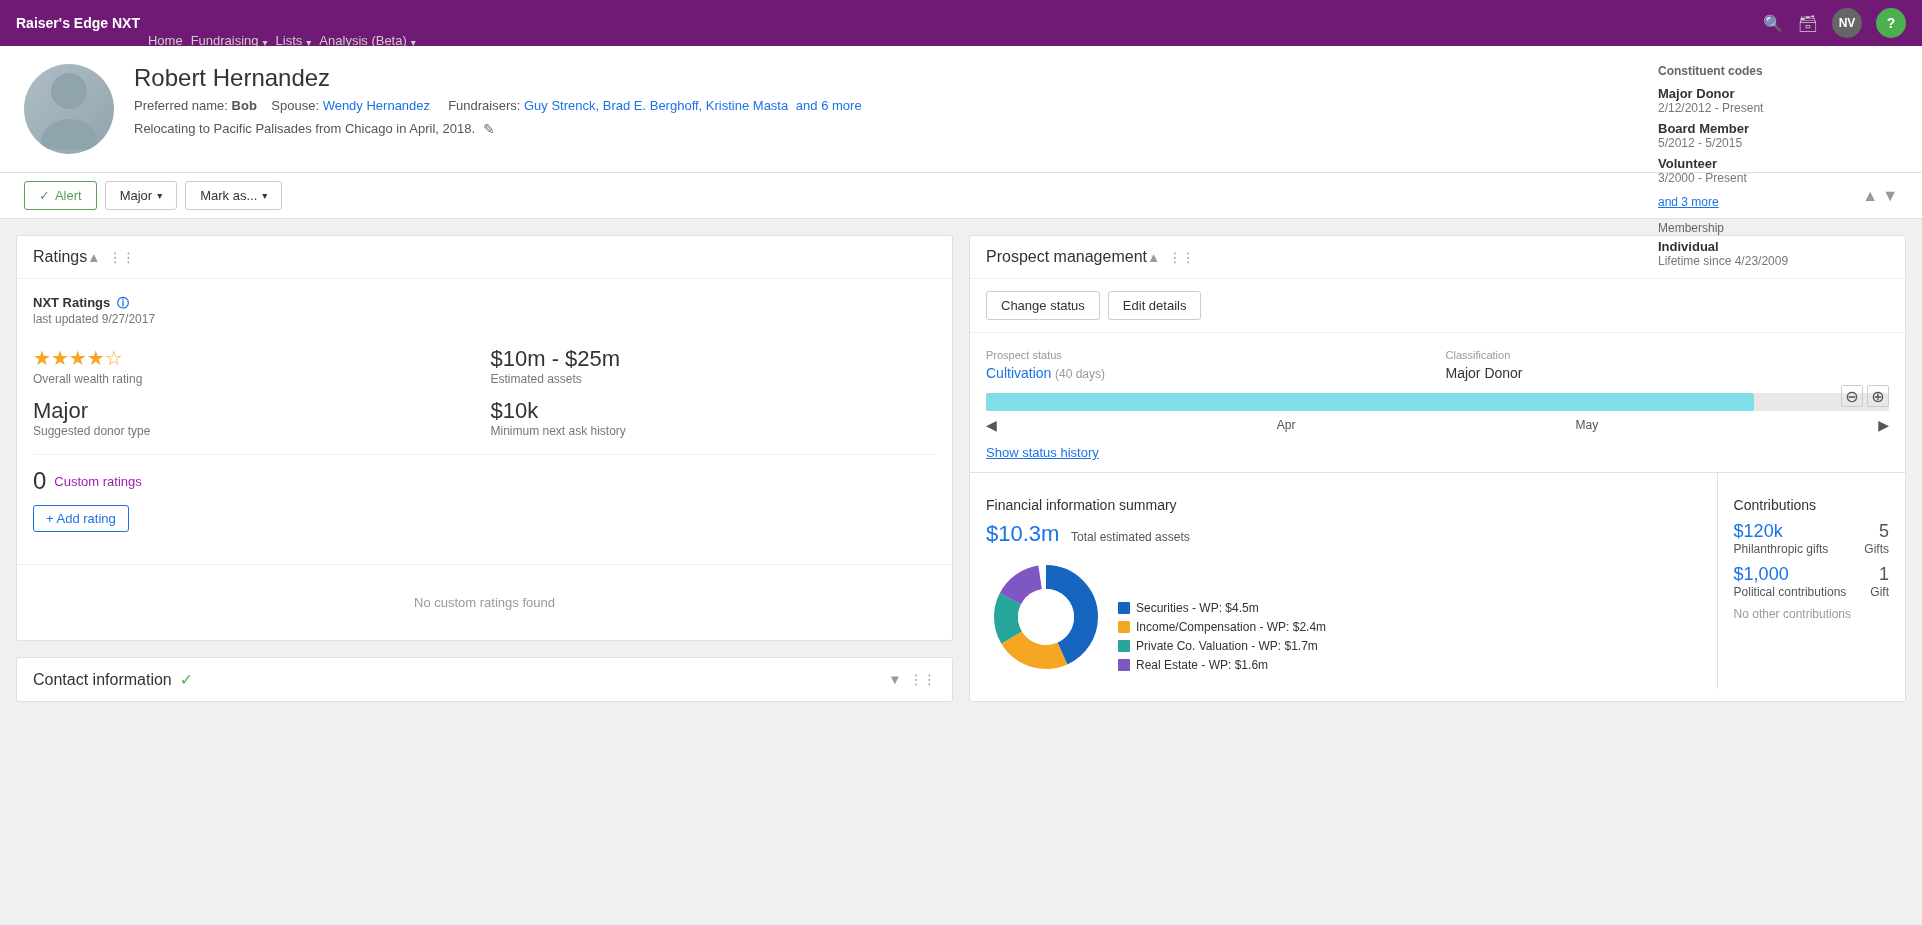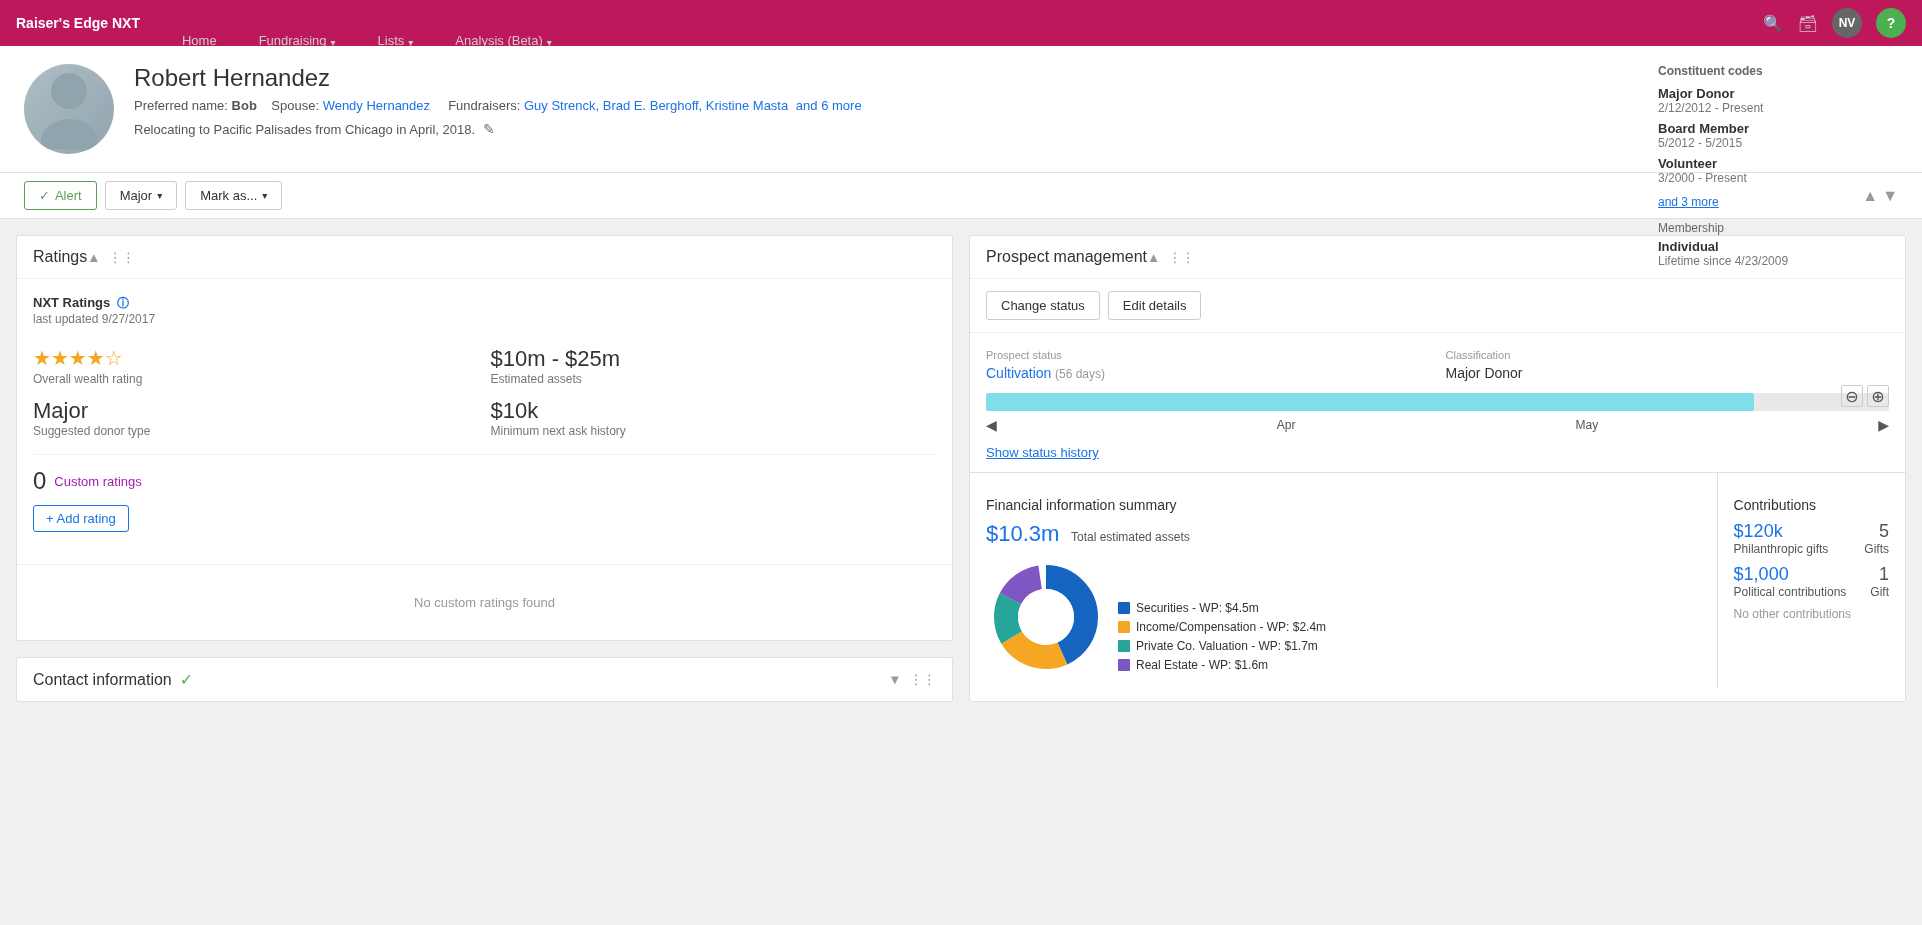--- a/index.html
+++ b/index.html
@@ -1,25 +1,25 @@
 <!DOCTYPE html>
 <html><head>
   <meta charset="utf-8">
   <style>
     * { box-sizing: border-box; margin: 0; padding: 0; }
     body { font-family: 'Segoe UI', Arial, sans-serif; font-size: 13px; background: #f0f0f0; color: #333; }
 
     
     .navbar {
-      background: #be185d;
+      background: #701a75;
       height: 46px;
       display: flex;
       align-items: center;
       padding: 0 16px;
-      gap: 42px;
+      gap: 8px;
       position: relative;
     }
     .navbar-brand {
       color: #fff;
       font-size: 14px;
       font-weight: 600;
       white-space: nowrap;
     }
     .nav-item {
       color: #ccc;
@@ -91,21 +91,21 @@
     .profile-meta {
       font-size: 13px;
       color: #555;
       margin-bottom: 8px;
     }
     .profile-meta a { color: #1a73e8; text-decoration: none; }
     .profile-note {
       font-size: 13px;
       color: #555;
       display: flex;
-      align-items: center;
+      align-items: flex-start;
       gap: 8px;
     }
     .edit-icon-btn {
       background: none;
       border: none;
       cursor: pointer;
       color: #666;
       font-size: 14px;
     }
 
@@ -700,21 +700,21 @@
     <div style="padding: 12px 16px; display:flex; gap:8px; border-bottom: 1px solid #f0f0f0;">
       <button class="btn-change-status">Change status</button>
       <button class="btn-edit-details">Edit details</button>
     </div>
 
     <div class="prospect-status-row">
       <div>
         <div class="status-label">Prospect status</div>
         <div>
           <span class="status-value">Cultivation</span>
-          <span class="status-days">(56 days)</span>
+          <span class="status-days">(40 days)</span>
         </div>
       </div>
       <div>
         <div class="status-label">Classification</div>
         <div class="classification-value">Major Donor</div>
       </div>
     </div>
 
     <div class="timeline-container" style="position:relative;">
       <div class="timeline-bar-wrap">

